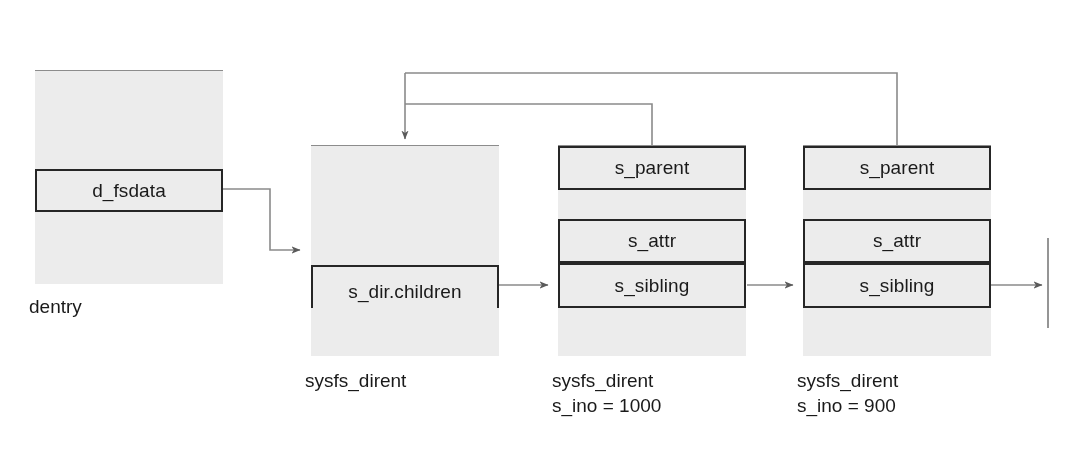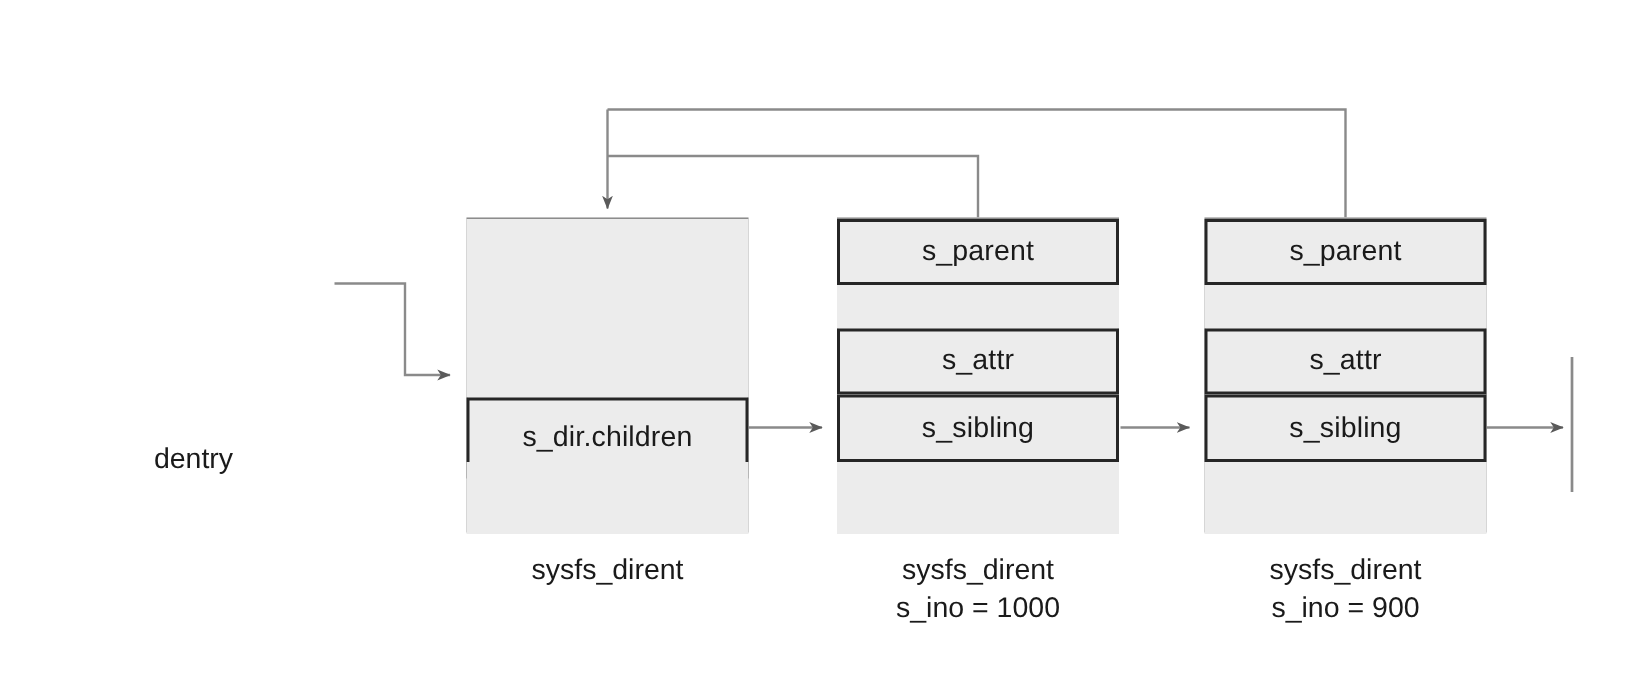--- a/index.html
+++ b/index.html
@@ -40,21 +40,20 @@
     border-top: 2px solid #262626;
     border-bottom: 2px solid #262626;
     border-left: 2px solid #262626;
     border-right: 2px solid #262626;
   }
   .row.plain {
     border: 0;
   }
   .caption {
     position: absolute;
-    text-align: center;
     font-size: 19px;
     color: #1a1a1a;
     line-height: 25px;
     white-space: pre;
   }
   svg.wires {
     position: absolute;
     left: 0;
     top: 0;
     width: 1091px;
@@ -84,20 +83,25 @@
 
     <line x1="1048" y1="238" x2="1048" y2="328" stroke="#8a8a8a" stroke-width="1.8"></line>
 
     <path d="M 652 145 L 652 104 L 405 104" fill="none" stroke="#8a8a8a" stroke-width="1.6"></path>
 
     <path d="M 897 145 L 897 73 L 405 73" fill="none" stroke="#8a8a8a" stroke-width="1.6"></path>
 
     <path d="M 405 73 L 405 139" fill="none" stroke="#8a8a8a" stroke-width="1.6" marker-end="url(#arrowhead)"></path>
   </svg>
 
+  <div class="struct-box" style="left:35px; top:70px; width:188px; height:213px;">
+    <div class="row plain" style="top:0px; height:98px;"></div>
+    <div class="row bordered" style="top:98px; height:43px;">d_fsdata</div>
+    <div class="row plain" style="top:141px; height:72px;"></div>
+  </div>
   <div class="caption" style="left:29px; top:294px; width:200px;">dentry</div>
 
   <div class="struct-box" style="left:311px; top:145px; width:188px; height:210px;">
     <div class="row plain" style="top:0px; height:119px;"></div>
     <div class="row bordered" style="top:119px; height:54px;">s_dir.children</div>
     <div class="row plain" style="top:162px; height:48px;"></div>
   </div>
   <div class="caption" style="left:305px; top:368px; width:200px;">sysfs_dirent</div>
 
   <div class="struct-box" style="left:558px; top:145px; width:188px; height:210px;">

